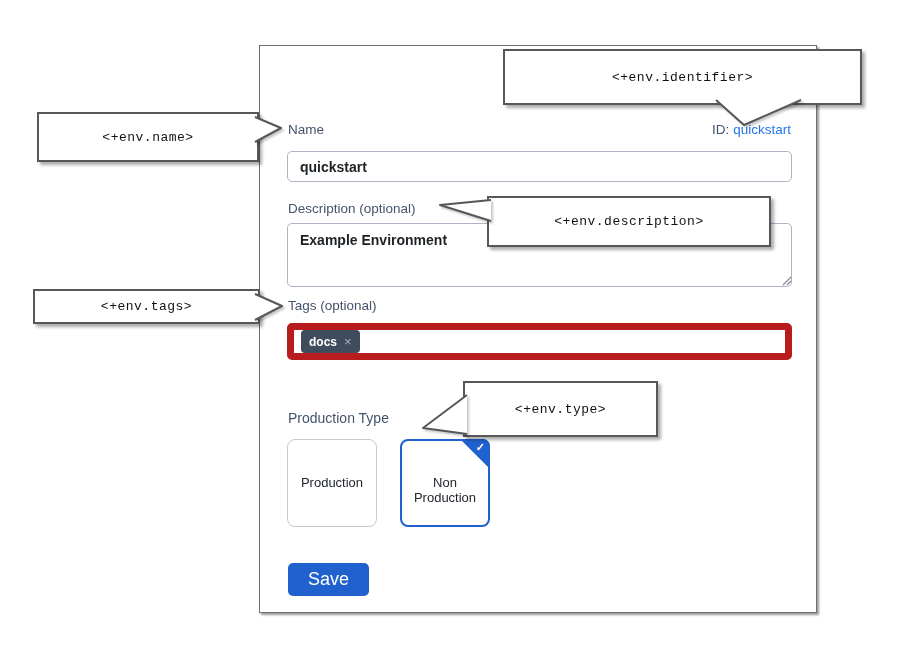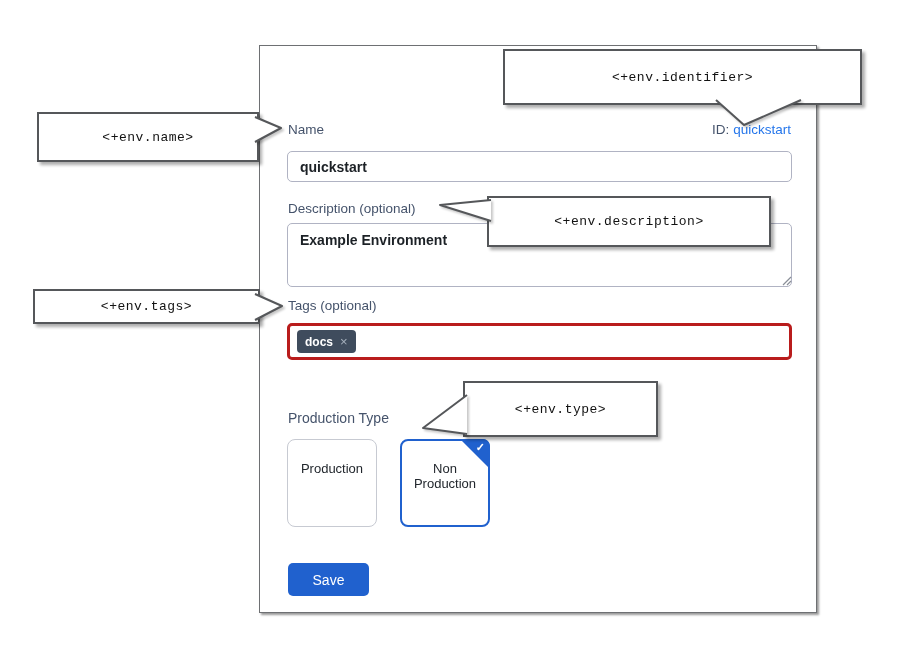--- a/index.html
+++ b/index.html
@@ -57,21 +57,21 @@
     font-family: "Liberation Sans", sans-serif;
     font-size: 14px; font-weight: 600; color: #1c2126;
     padding: 8px 12px;
     resize: none; outline: none; overflow: hidden; background: #fff;
   }
   .resize-grip { position: absolute; left: 521px; top: 229px; pointer-events: none; }
 
   .tags-box {
     position: absolute; left: 27px; top: 277px;
     width: 505px; height: 37px;
-    border: 3px solid #b91c1c; border-radius: 5px;
+    border: 7px solid #b91c1c; border-radius: 5px;
     box-sizing: border-box;
     display: flex; align-items: center;
     padding-left: 7px; background: #fff;
     cursor: text;
   }
   .tag-chip {
     display: inline-flex; align-items: center;
     height: 23px; padding: 0 8px;
     background: var(--tag_bg, #3f4c5d);
     border-radius: 4px;
@@ -85,39 +85,39 @@
     width: 90px; height: 88px;
     border: 1px solid #c7cad2; border-radius: 8px;
     box-sizing: border-box;
     display: flex; justify-content: center;
     padding-top: 22px;
     font-size: 13px; color: #22272d; text-align: center;
     line-height: 1.15;
     cursor: pointer; background: #fff;
   }
   .type-card.selected { border: 2px solid var(--accent_blue, #2061ce); padding-top: 21px; }
-  .type-card-label { max-width: 70px; }
+  .type-card-label { max-width: 70px; margin-top: 14px; }
   .corner-fold {
     position: absolute; top: -2px; right: -2px;
     width: 0; height: 0;
     border-top: 30px solid var(--accent_blue, #2061ce);
     border-left: 30px solid transparent;
     border-top-right-radius: 7px;
   }
   .corner-check {
     position: absolute; top: 0px; right: 3px;
     color: #ffffff; font-size: 11px; font-weight: 700;
   }
 
   .save-btn {
     position: absolute; left: 28px; top: 517px;
     width: 81px; height: 33px;
     background: var(--accent_blue, #2061ce);
     border: none; border-radius: 5px;
-    color: #ffffff; font-size: 14px; font-weight: 500;
+    color: #ffffff; font-size: 18px; font-weight: 500;
     font-family: "Liberation Sans", sans-serif;
     cursor: pointer;
   }
 
   
   .callout {
     position: absolute;
     background: #ffffff;
     border: 2px solid #55575a;
     box-shadow: 3px 3px 3px rgba(0,0,0,0.32);

